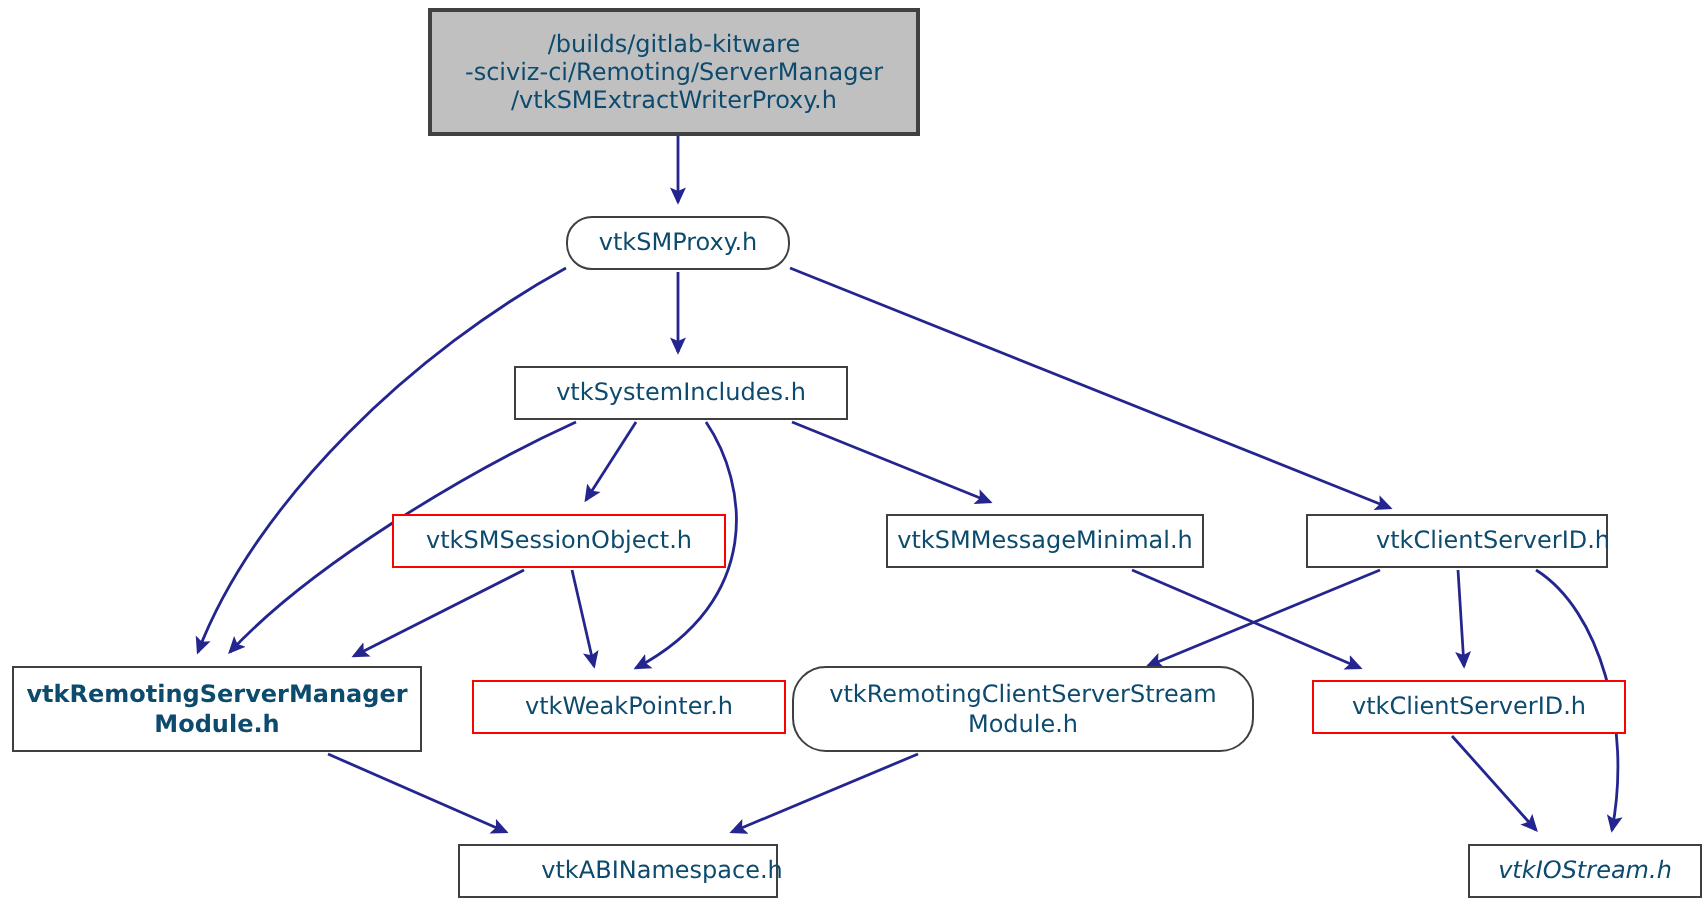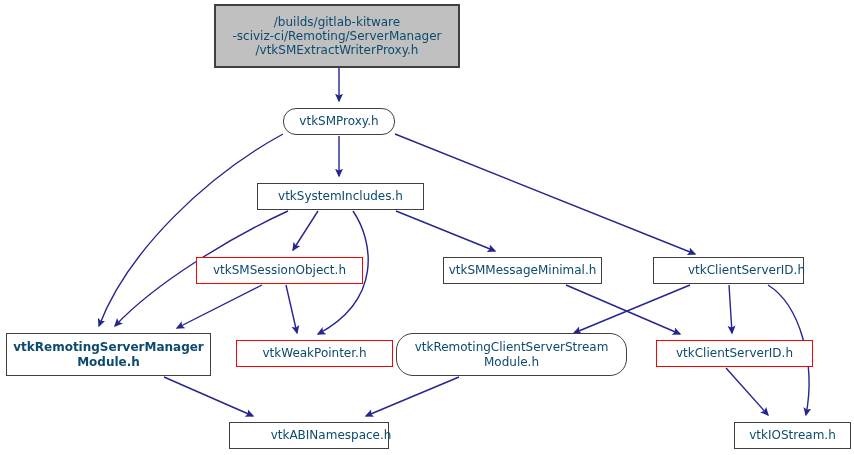--- a/index.html
+++ b/index.html
@@ -90,15 +90,15 @@
       <div class="gnode warn" style="left: 196px; top: 257px; width: 167px; height: 27px;"><span class="gnode-label">vtkSMSessionObject.h</span></div>
       <div class="gnode" style="left: 443px; top: 257px; width: 159px; height: 27px;"><span class="gnode-label">vtkSMMessageMinimal.h</span></div>
       <div class="gnode" style="left: 653px; top: 257px; width: 151px; height: 27px; padding-left: 36px;"><span class="gnode-label">vtkClientServerID.h</span></div>
       <div class="gnode" style="left: 6px; top: 333px; width: 205px; height: 43px; font-weight: bold;"><span class="gnode-label">vtkRemotingServerManager
 Module.h</span></div>
       <div class="gnode warn" style="left: 236px; top: 340px; width: 157px; height: 27px;"><span class="gnode-label">vtkWeakPointer.h</span></div>
       <div class="gnode" style="left: 396px; top: 333px; width: 231px; height: 43px; border-radius: 17px;"><span class="gnode-label">vtkRemotingClientServerStream
 Module.h</span></div>
       <div class="gnode warn" style="left: 656px; top: 340px; width: 157px; height: 27px;"><span class="gnode-label">vtkClientServerID.h</span></div>
       <div class="gnode" style="left: 229px; top: 422px; width: 160px; height: 27px; padding-left: 44px;"><span class="gnode-label">vtkABINamespace.h</span></div>
-      <div class="gnode" style="left: 734px; top: 422px; width: 117px; height: 27px;"><span class="gnode-label">vtkIOStream.h</span></div>
+      <div class="gnode" style="left: 734px; top: 422px; width: 117px; height: 27px; font-style: italic;"><span class="gnode-label">vtkIOStream.h</span></div>
     </div>
 </div>
 
 </body></html>

